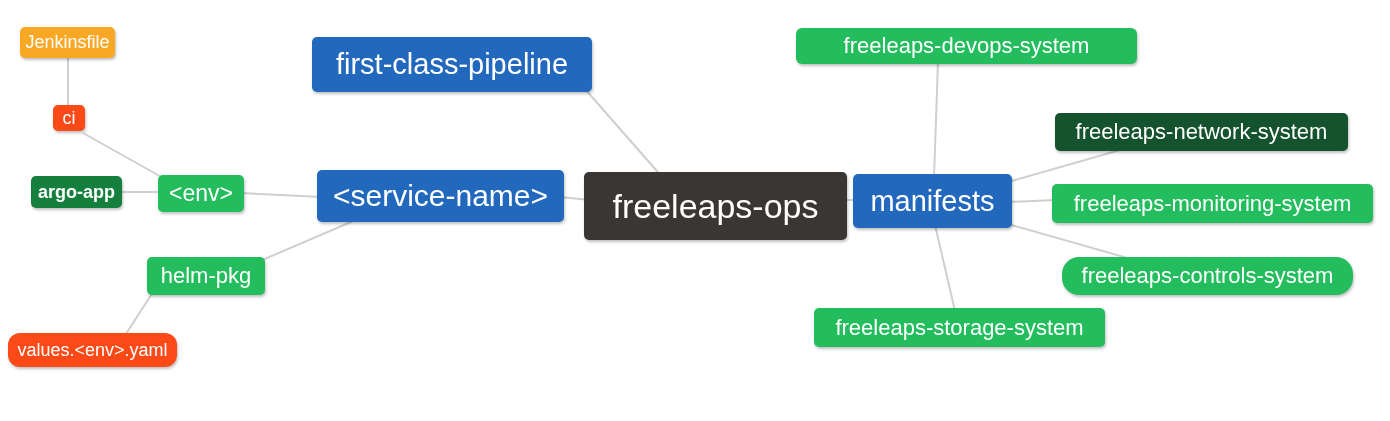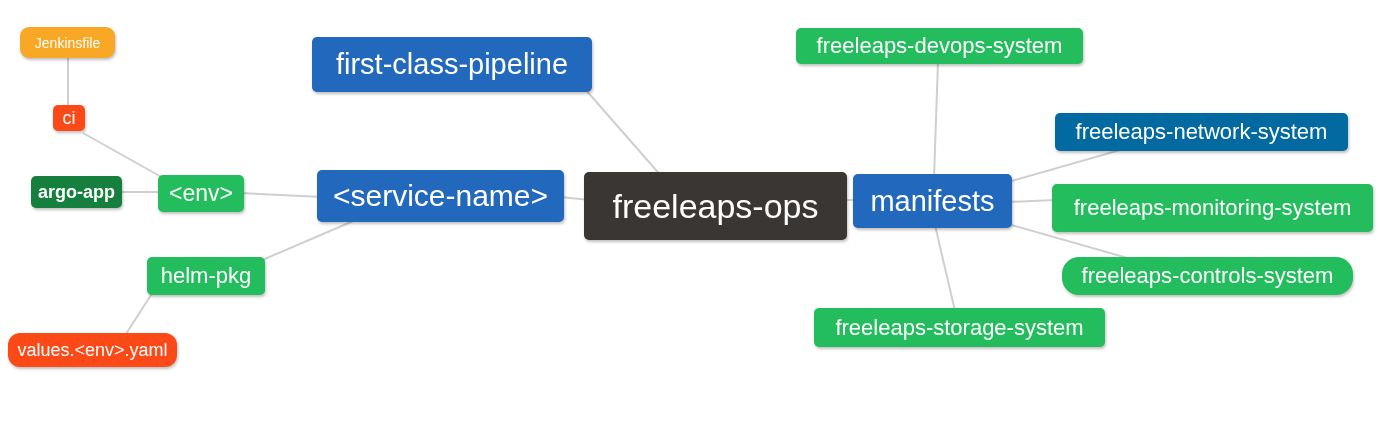--- a/index.html
+++ b/index.html
@@ -37,21 +37,21 @@
     box-shadow: 1px 2px 3px rgba(0,0,0,0.25);
     white-space: nowrap;
     box-sizing: border-box;
     cursor: pointer;
     user-select: none;
   }
   .lv1 { font-size: 34px; }
   .lv2 { font-size: 29px; }
   .lv3 { font-size: 22px; }
   .lv4 { font-size: 18px; }
-  .lv5 { font-size: 14px; border-radius: 9px; }
+  .lv5 { font-size: 18px; }
 </style>
 </head>
 <body>
 
 <div class="canvas">
 
   <svg class="edges" viewBox="0 0 1390 421" xmlns="http://www.w3.org/2000/svg">
     <line x1="68" y1="55" x2="68" y2="108"></line>
     <line x1="83" y1="133" x2="165" y2="179"></line>
     <line x1="118" y1="192" x2="164" y2="192"></line>
@@ -71,19 +71,19 @@
   <div class="node lv5" style="left: 20px; top: 27px; width: 95px; height: 31px; background: rgb(249, 168, 37);">Jenkinsfile</div>
   <div class="node lv4" style="left: 53px; top: 105px; width: 32px; height: 26px; background: rgb(251, 74, 23);">ci</div>
   <div class="node lv4" style="left: 31px; top: 176px; width: 91px; height: 32px; background: #15803d; font-weight: bold;">argo-app</div>
   <div class="node lv3" style="left: 147px; top: 257px; width: 118px; height: 38px; background: rgb(35, 189, 93);">helm-pkg</div>
   <div class="node lv3" style="left: 158px; top: 175px; width: 86px; height: 37px; font-size: 23px; background: rgb(35, 189, 93);">&lt;env&gt;</div>
   <div class="node lv4" style="left: 8px; top: 333px; width: 169px; height: 34px; background: rgb(251, 74, 23); border-radius: 12px;">values.&lt;env&gt;.yaml</div>
   <div class="node lv2" style="left: 312px; top: 37px; width: 280px; height: 55px; background: rgb(34, 104, 189);">first-class-pipeline</div>
   <div class="node lv2" style="left: 317px; top: 170px; width: 247px; height: 52px; font-size: 30px; background: rgb(34, 104, 189);">&lt;service-name&gt;</div>
   <div class="node lv1" style="left: 584px; top: 172px; width: 263px; height: 68px; background: rgb(58, 54, 51); text-align: right;">freeleaps-ops</div>
   <div class="node lv2" style="left: 853px; top: 174px; width: 159px; height: 54px; background: rgb(34, 104, 189);">manifests</div>
-  <div class="node lv3" style="left: 796px; top: 28px; width: 287px; height: 36px; background: rgb(35, 189, 93);">freeleaps-devops-system</div>
-  <div class="node lv3" style="left: 1055px; top: 113px; width: 293px; height: 38px; background: #0369a1;">freeleaps-network-system</div>
-  <div class="node lv3" style="left: 1052px; top: 184px; width: 321px; height: 48px; background: rgb(35, 189, 93);">freeleaps-monitoring-system</div>
+  <div class="node lv3" style="left: 796px; top: 28px; width: 341px; height: 36px; background: rgb(35, 189, 93); border-radius: 6px;">freeleaps-devops-system</div>
+  <div class="node lv3" style="left: 1055px; top: 113px; width: 293px; height: 38px; background: #14532d;">freeleaps-network-system</div>
+  <div class="node lv3" style="left: 1052px; top: 184px; width: 321px; height: 39px; background: rgb(35, 189, 93);">freeleaps-monitoring-system</div>
   <div class="node lv3" style="left: 1062px; top: 257px; width: 291px; height: 38px; background: rgb(35, 189, 93); border-radius: 17px;">freeleaps-controls-system</div>
   <div class="node lv3" style="left: 814px; top: 308px; width: 291px; height: 39px; background: rgb(35, 189, 93);">freeleaps-storage-system</div>
 
 </div>
 
 </body></html>

